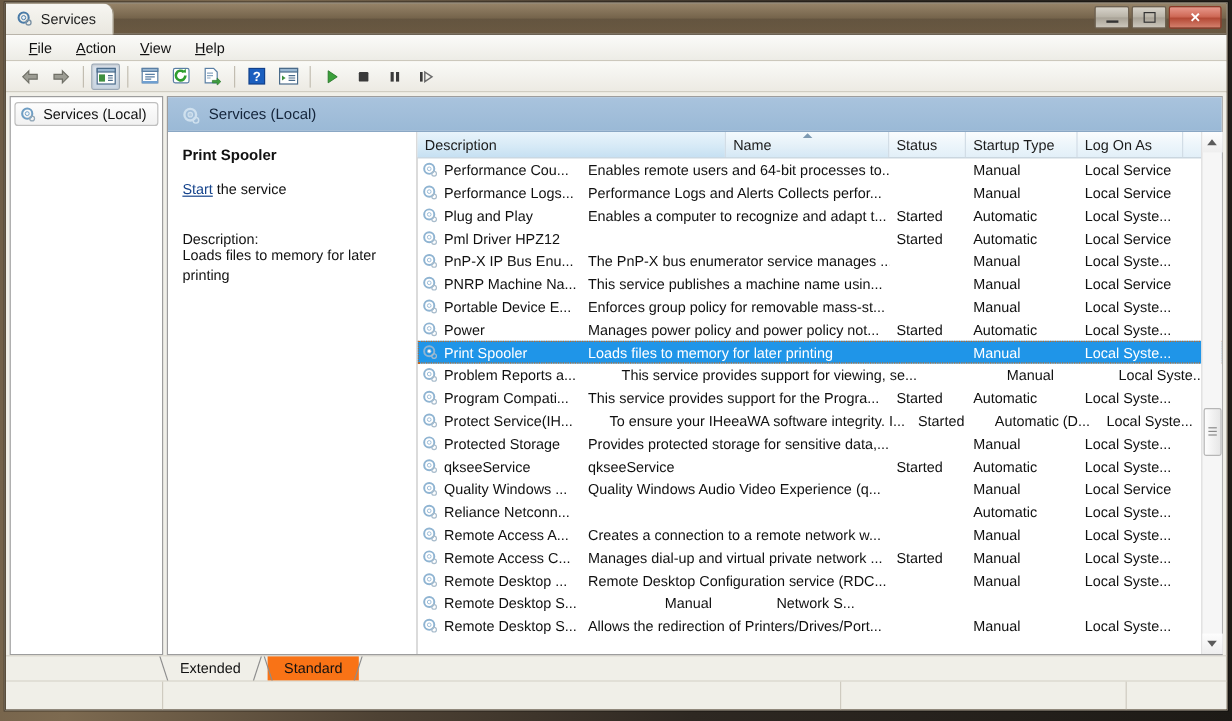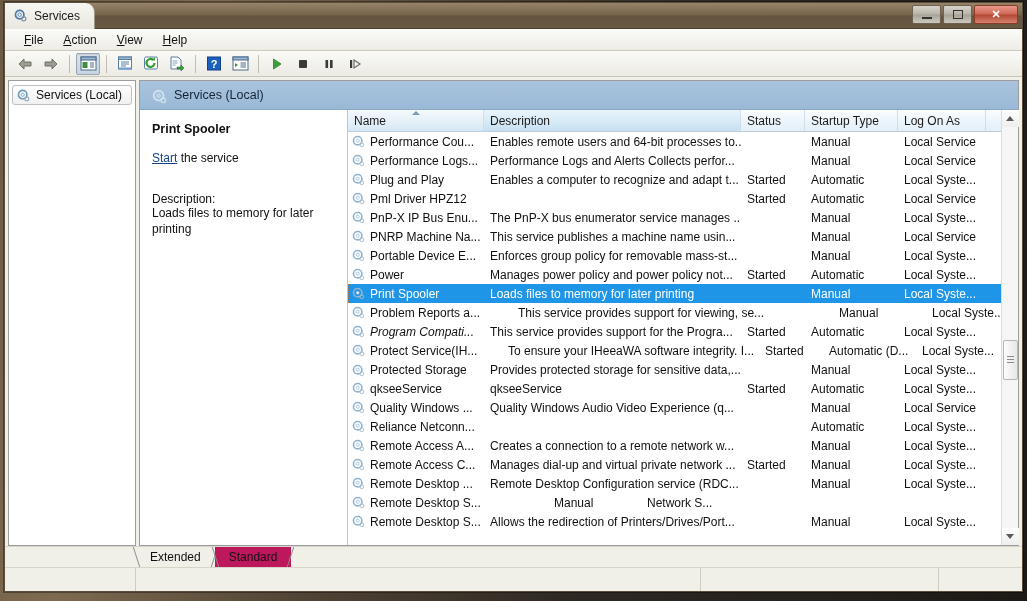--- a/index.html
+++ b/index.html
@@ -230,21 +230,21 @@
     position: relative;
     font-size: 12px; color: #111;
     padding: 2px 14px 2px 14px;
     height: 20px; line-height: 16px;
   }
   .tab .slash-l, .tab .slash-r {
     position: absolute; top: 0; width: 11px; height: 20px;
   }
   .tab .slash-l { left: 0; border-left: 1px solid #8d8d8d; transform: skewX(18deg); }
   .tab .slash-r { right: 0; border-right: 1px solid #8d8d8d; transform: skewX(-18deg); }
-  .tab.active { background: #be185d; }
+  .tab.active { background: #f97316; margin-left: 8px; }
 
   
   .statusbar {
     height: 24px;
     background: #f0efe8;
     border-top: 1px solid #d7d4ca;
     display: flex; align-items: stretch;
   }
   .sb-seg { border-right: 1px solid #cfcbc0; }
   .sb-seg.s1 { width: 131px; }
@@ -403,26 +403,26 @@
           <div class="det-action">
             <a href="#">Start</a><span> the service</span>
           </div>
           <div class="det-desc-label">Description:</div>
           <div class="det-desc">Loads files to memory for later printing</div>
         </div>
 
         <div class="listview">
 
           <div class="lv-header">
+            <div class="lv-th desc-col" style="width:257px">
+              <span>Description</span>
+            </div>
             <div class="lv-th sorted" style="width:136px">
               <span class="sort-arrow"></span>
               <span>Name</span>
-            </div>
-            <div class="lv-th desc-col" style="width:257px">
-              <span>Description</span>
             </div>
             <div class="lv-th" style="width:64px">
               <span>Status</span>
             </div>
             <div class="lv-th" style="width:93px">
               <span>Startup Type</span>
             </div>
             <div class="lv-th" style="width:88px">
               <span>Log On As</span>
             </div>
@@ -584,21 +584,21 @@
                     </svg>
                   </span>
                   <span>Problem Reports a...</span>
                 </div>
                 <div class="cell" style="width: 257px; margin-left: 28px;">This service provides support for viewing, se...</div>
                 <div class="cell" style="width: 64px;"></div>
                 <div class="cell" style="width: 93px;">Manual</div>
                 <div class="cell" style="width: 88px;">Local Syste...</div>
               </div>
               <div class="lv-row">
-                <div class="cell name" style="width: 136px; font-style: italic;">
+                <div class="cell name" style="width: 136px;">
                   <span class="gear">
                     <svg width="13" height="13" viewBox="0 0 16 16">
                       <circle cx="7" cy="7" r="5.2" fill="none" stroke="#8fb4d2" stroke-width="2"></circle>
                       <circle cx="7" cy="7" r="1.9" fill="#ffffff" stroke="#8fb4d2" stroke-width=".9"></circle>
                       <circle cx="12" cy="12" r="2.4" fill="none" stroke="#a8bccc" stroke-width="1.2"></circle>
                     </svg>
                   </span>
                   <span>Program Compati...</span>
                 </div>
                 <div class="cell" style="width: 257px;">This service provides support for the Progra...</div>
@@ -616,21 +616,21 @@
                     </svg>
                   </span>
                   <span>Protect Service(IH...</span>
                 </div>
                 <div class="cell" style="width: 257px; margin-left: 18px;">To ensure your IHeeaWA software integrity. I...</div>
                 <div class="cell" style="width: 64px;">Started</div>
                 <div class="cell" style="width: 93px;">Automatic (D...</div>
                 <div class="cell" style="width: 88px;">Local Syste...</div>
               </div>
               <div class="lv-row">
-                <div class="cell name" style="width: 136px; align-items: flex-end;">
+                <div class="cell name" style="width: 136px;">
                   <span class="gear">
                     <svg width="13" height="13" viewBox="0 0 16 16">
                       <circle cx="7" cy="7" r="5.2" fill="none" stroke="#8fb4d2" stroke-width="2"></circle>
                       <circle cx="7" cy="7" r="1.9" fill="#ffffff" stroke="#8fb4d2" stroke-width=".9"></circle>
                       <circle cx="12" cy="12" r="2.4" fill="none" stroke="#a8bccc" stroke-width="1.2"></circle>
                     </svg>
                   </span>
                   <span>Protected Storage</span>
                 </div>
                 <div class="cell" style="width: 257px;">Provides protected storage for sensitive data,...</div>

